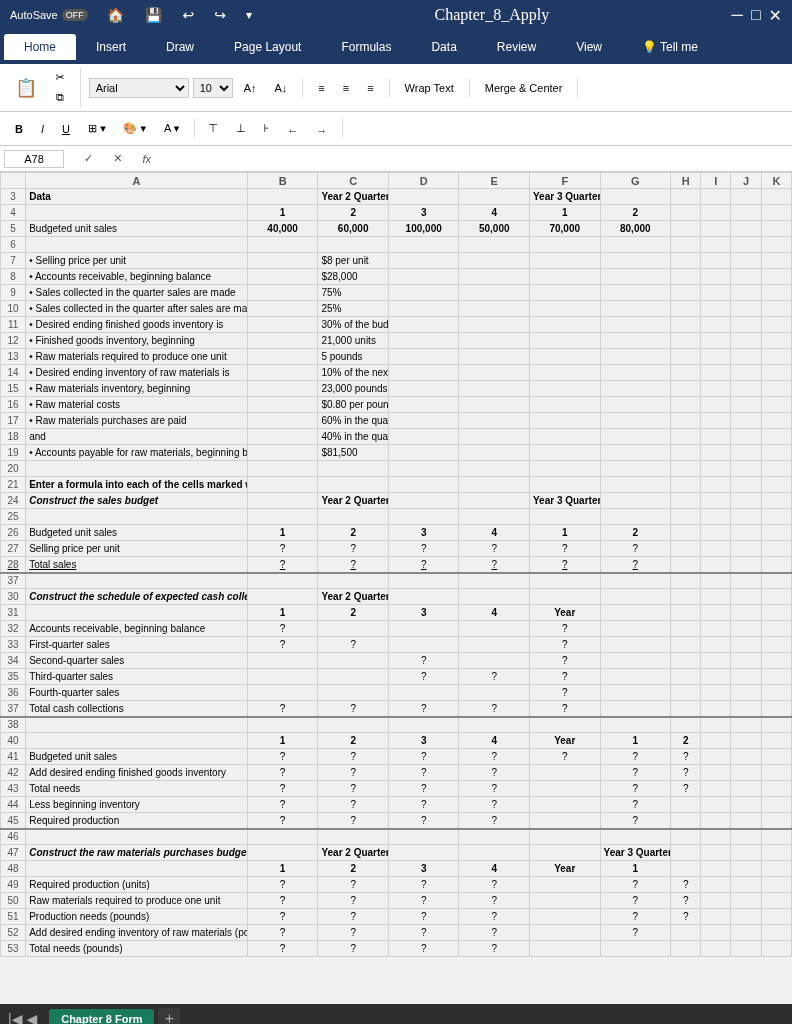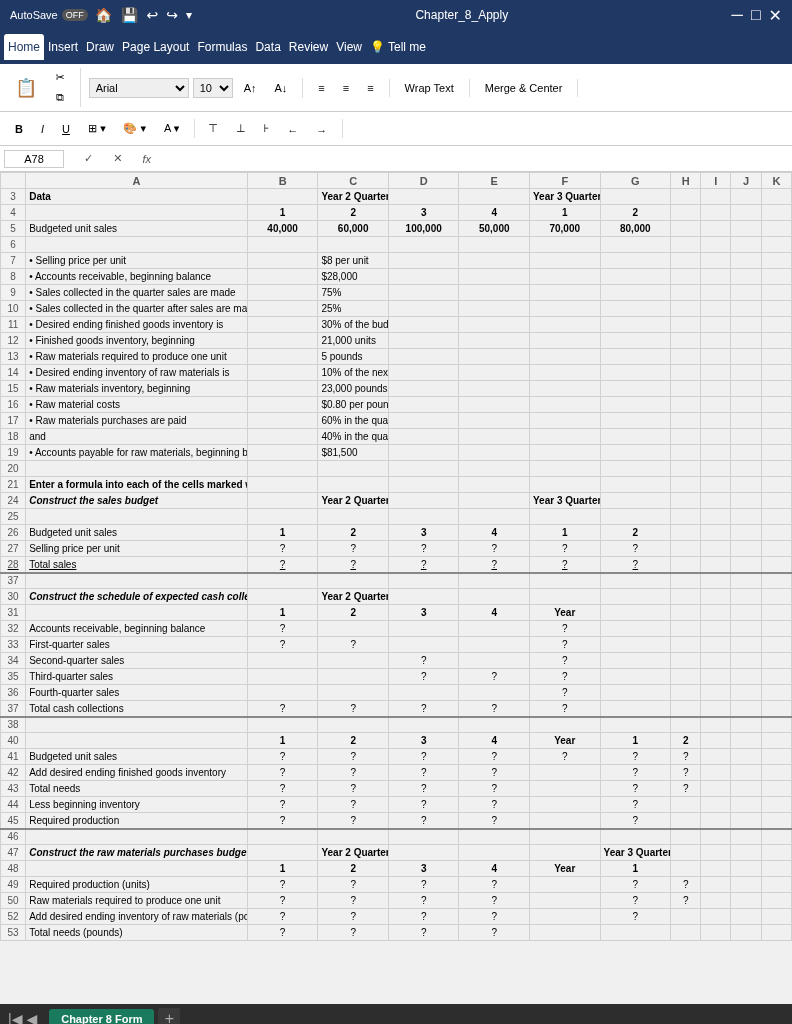--- a/index.html
+++ b/index.html
@@ -9,36 +9,36 @@
     .title-bar {
       background: #1f3864;
       color: white;
       height: 30px;
       display: flex;
       align-items: center;
       justify-content: space-between;
       padding: 0 10px;
       font-size: 12px;
     }
-    .title-bar-left { display: flex; align-items: center; gap: 8px; }
+    .title-bar-left { display: flex; align-items: center; gap: 20px; }
     .autosave { display: flex; align-items: center; gap: 4px; font-size: 11px; }
     .toggle { background: #555; border-radius: 8px; padding: 1px 4px; font-size: 9px; }
-    .title-bar-title { font-size: 12px; }
+    .title-bar-title { font-size: 16px; font-family: Liberation Serif, serif; }
 
     
     .ribbon-tabs {
       background: #1f3864;
       display: flex;
       align-items: center;
       height: 34px;
       padding: 0 4px;
     }
     .ribbon-tab {
       color: white;
-      padding: 6px 4px;
+      padding: 6px 20px;
       cursor: pointer;
       font-size: 12px;
       border-radius: 3px 3px 0 0;
     }
     .ribbon-tab.active {
       background: white;
       color: #1f3864;
     }
 
     
@@ -901,20 +901,34 @@
           <td class="col-d  center">?</td>
           <td class="col-e  center">?</td>
           <td class="col-f"></td>
           <td class="col-g  center">?</td>
           <td class="col-h  center">?</td>
           <td class="col-i"></td>
           <td class="col-j"></td>
           <td class="col-k"></td>
         </tr>
         <tr>
+          <td class="row-header">51</td>
+          <td class="col-a">Production needs (pounds)</td>
+          <td class="col-b  center">?</td>
+          <td class="col-c  center">?</td>
+          <td class="col-d  center">?</td>
+          <td class="col-e  center">?</td>
+          <td class="col-f"></td>
+          <td class="col-g  center">?</td>
+          <td class="col-h  center">?</td>
+          <td class="col-i"></td>
+          <td class="col-j"></td>
+          <td class="col-k"></td>
+        </tr>
+        <tr>
           <td class="row-header">52</td>
           <td class="col-a">Add desired ending inventory of raw materials (pounds)</td>
           <td class="col-b  center">?</td>
           <td class="col-c  center">?</td>
           <td class="col-d  center">?</td>
           <td class="col-e  center">?</td>
           <td class="col-f"></td>
           <td class="col-g  center">?</td>
           <td class="col-h"></td>
           <td class="col-i"></td>

